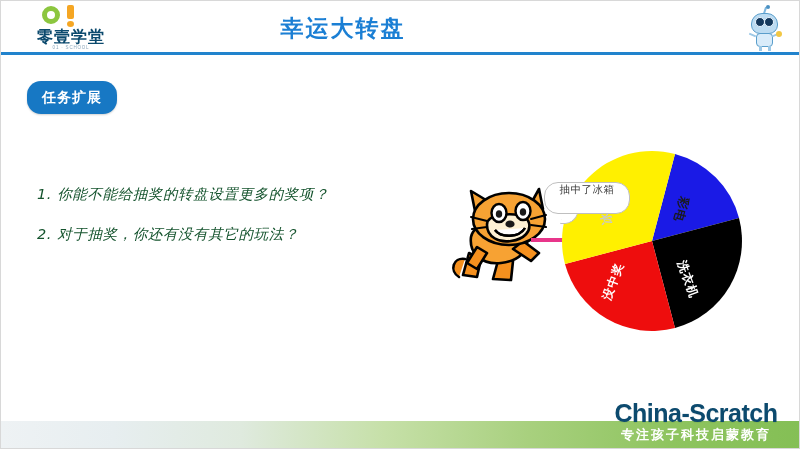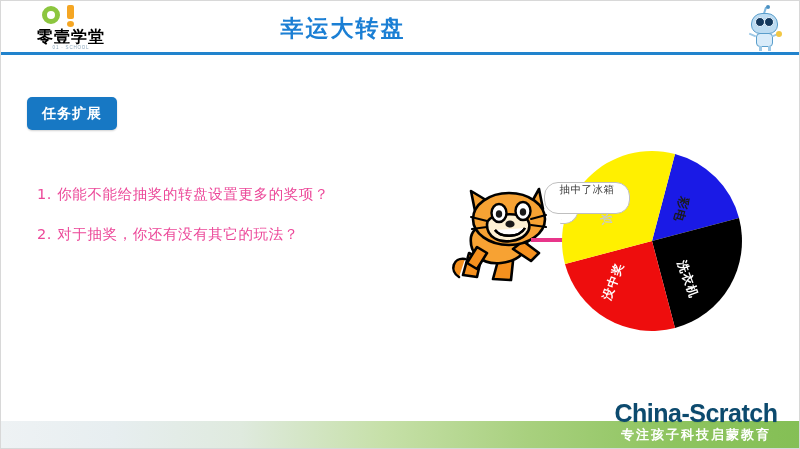--- a/index.html
+++ b/index.html
@@ -58,21 +58,21 @@
     border-radius: 50%;
   }
   #logo-cn {
     position: absolute;
     left: 0; top: 22px;
     width: 96px;
     text-align: center;
     font-size: 16px;
     font-weight: bold;
     letter-spacing: 1px;
-    color: #000000;
+    color: #0c4a6e;
     font-family: "DejaVu Sans", sans-serif;
   }
   #logo-en {
     position: absolute;
     left: 0; top: 40px;
     width: 96px;
     text-align: center;
     font-size: 4.5px;
     letter-spacing: 0.8px;
     color: #8aa6bb;
@@ -150,48 +150,49 @@
   .rb-leg.r { left: 25px; }
   .rb-hand {
     position: absolute; left: 33px; top: 24px;
     width: 6px; height: 6px; border-radius: 50%;
     background: #f2c744;
   }
 
   
   #badge {
     position: absolute;
-    left: 26px; top: 96px;
+    left: 26px; top: 80px;
     width: 90px; height: 33px;
     background: #1778c4;
-    border-radius: 5px;
+    border-radius: 14px;
     color: #ffffff;
     font-size: 14px;
     font-weight: bold;
     letter-spacing: 1px;
     display: flex;
     align-items: center;
     justify-content: center;
     font-family: "DejaVu Sans", sans-serif;
     box-shadow: 0 1px 2px rgba(0,0,0,0.18);
   }
 
   
   #body-text {
     position: absolute;
     left: 36px; top: 173px;
     width: 420px;
   }
   .body-line {
     font-size: 14.5px;
-    color: #ec4899;
+    color: #14532d;
     line-height: 40px;
     letter-spacing: 0.6px;
     white-space: nowrap;
     font-family: "DejaVu Sans", sans-serif;
+    font-style: italic;
   }
   .body-line.indent { padding-left: 0px; }
 
   
   #cat {
     position: absolute;
     left: 446px; top: 182px;
     width: 112px; height: 104px;
   }
 

